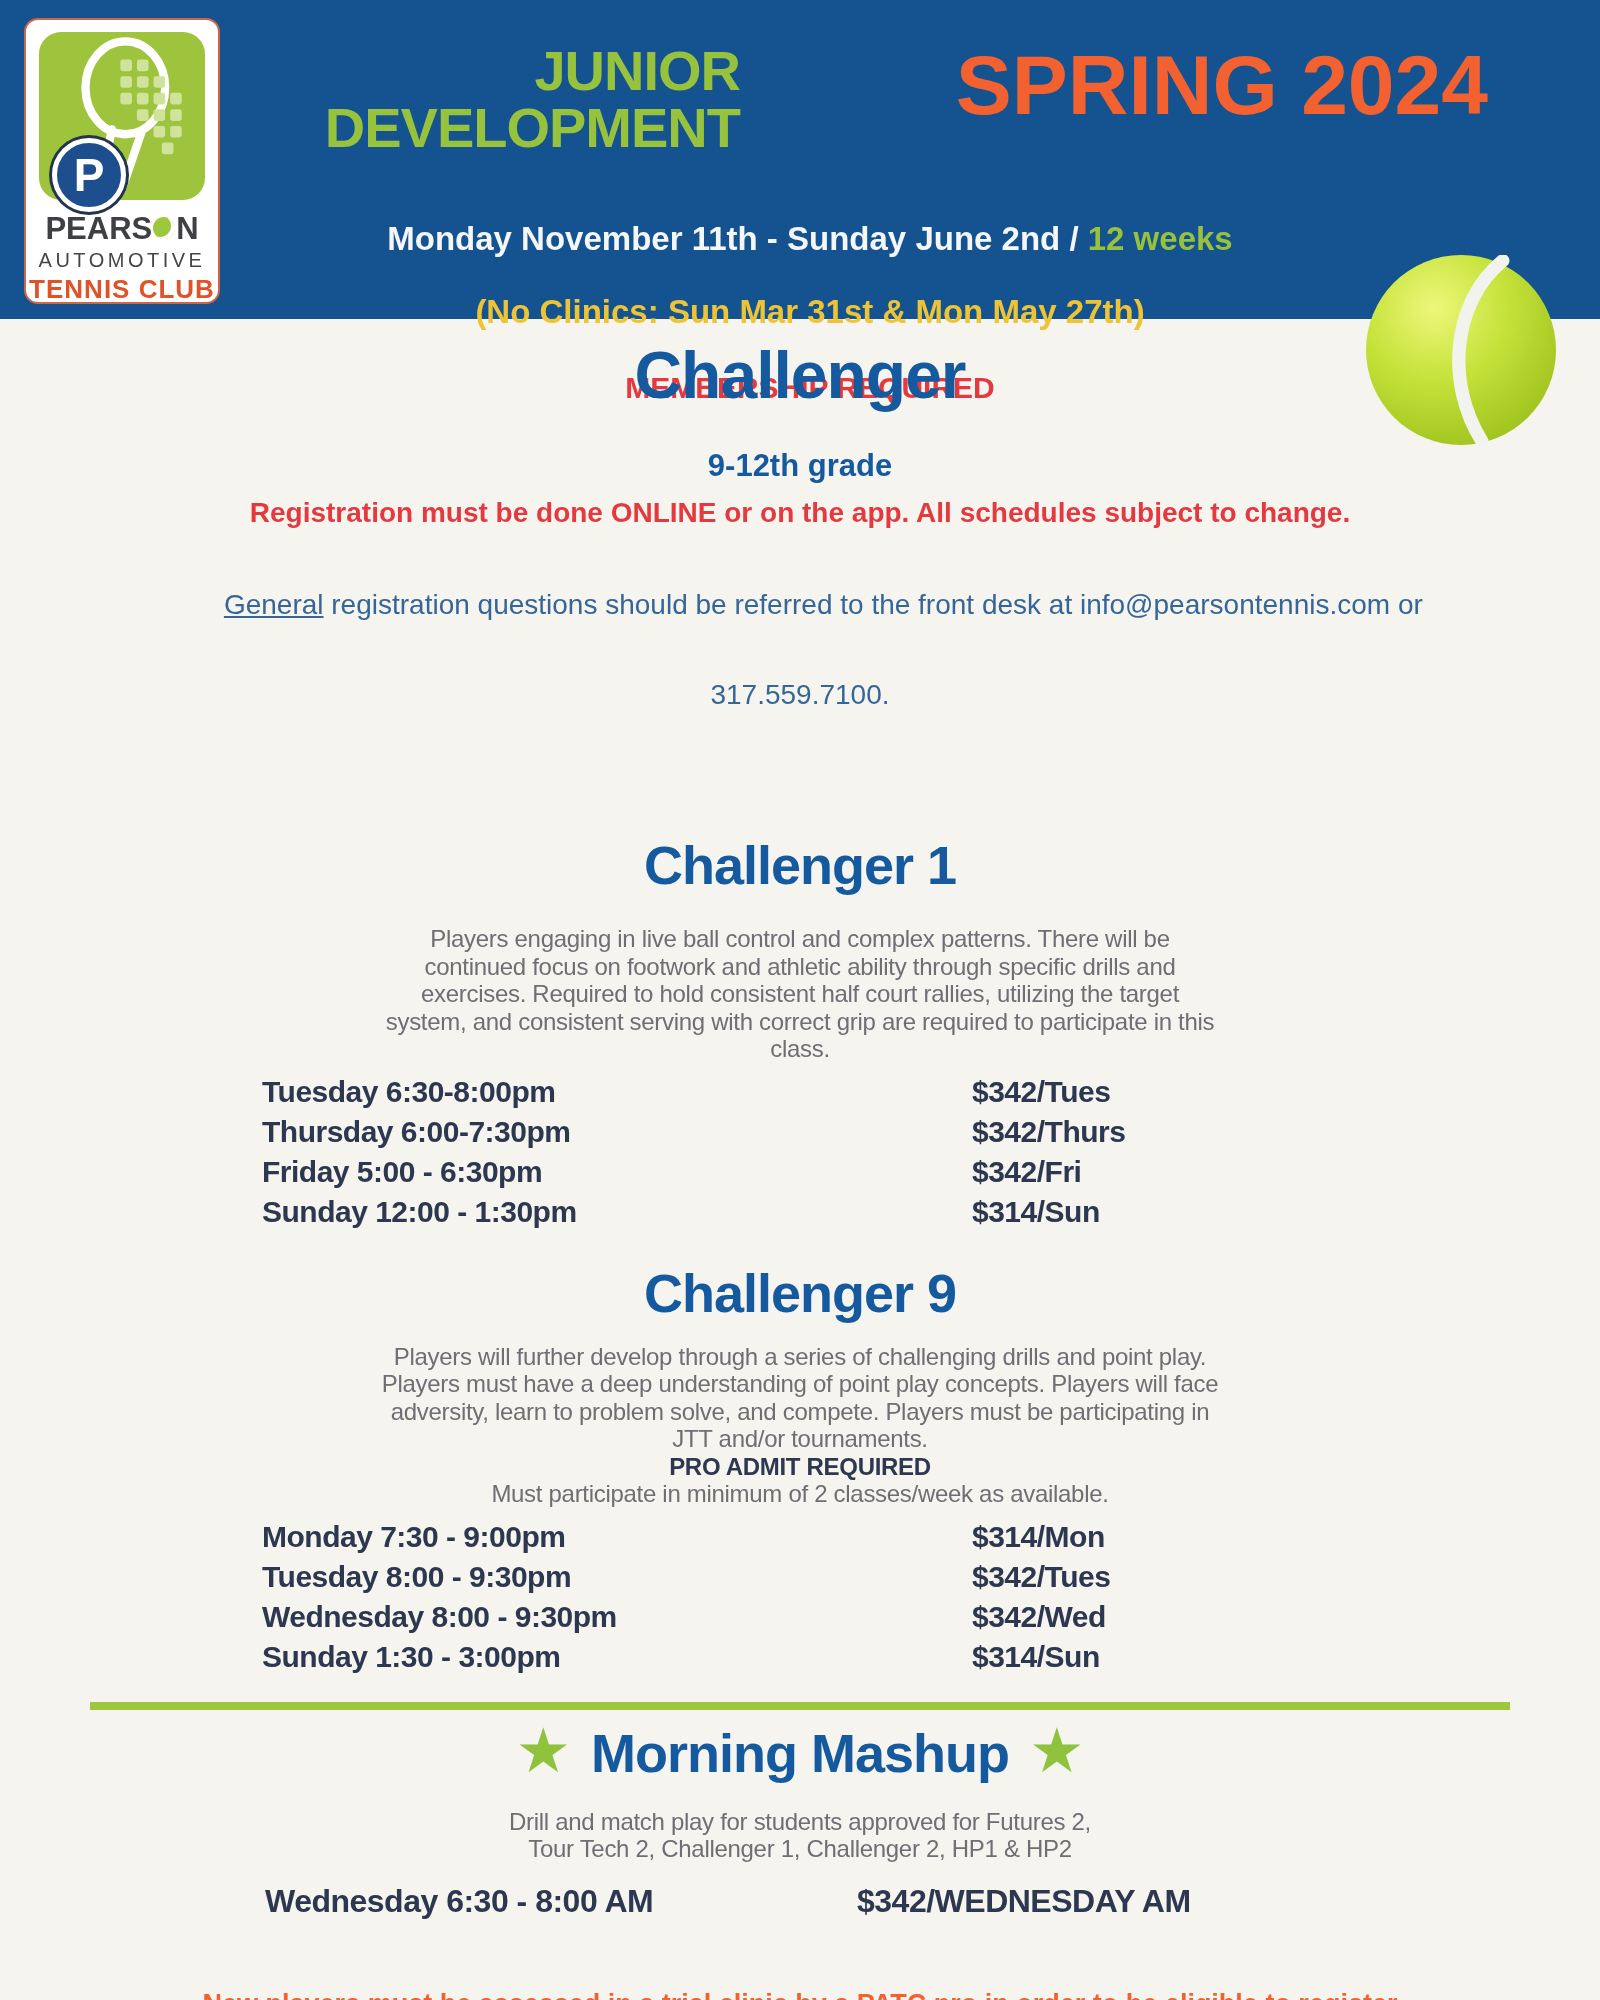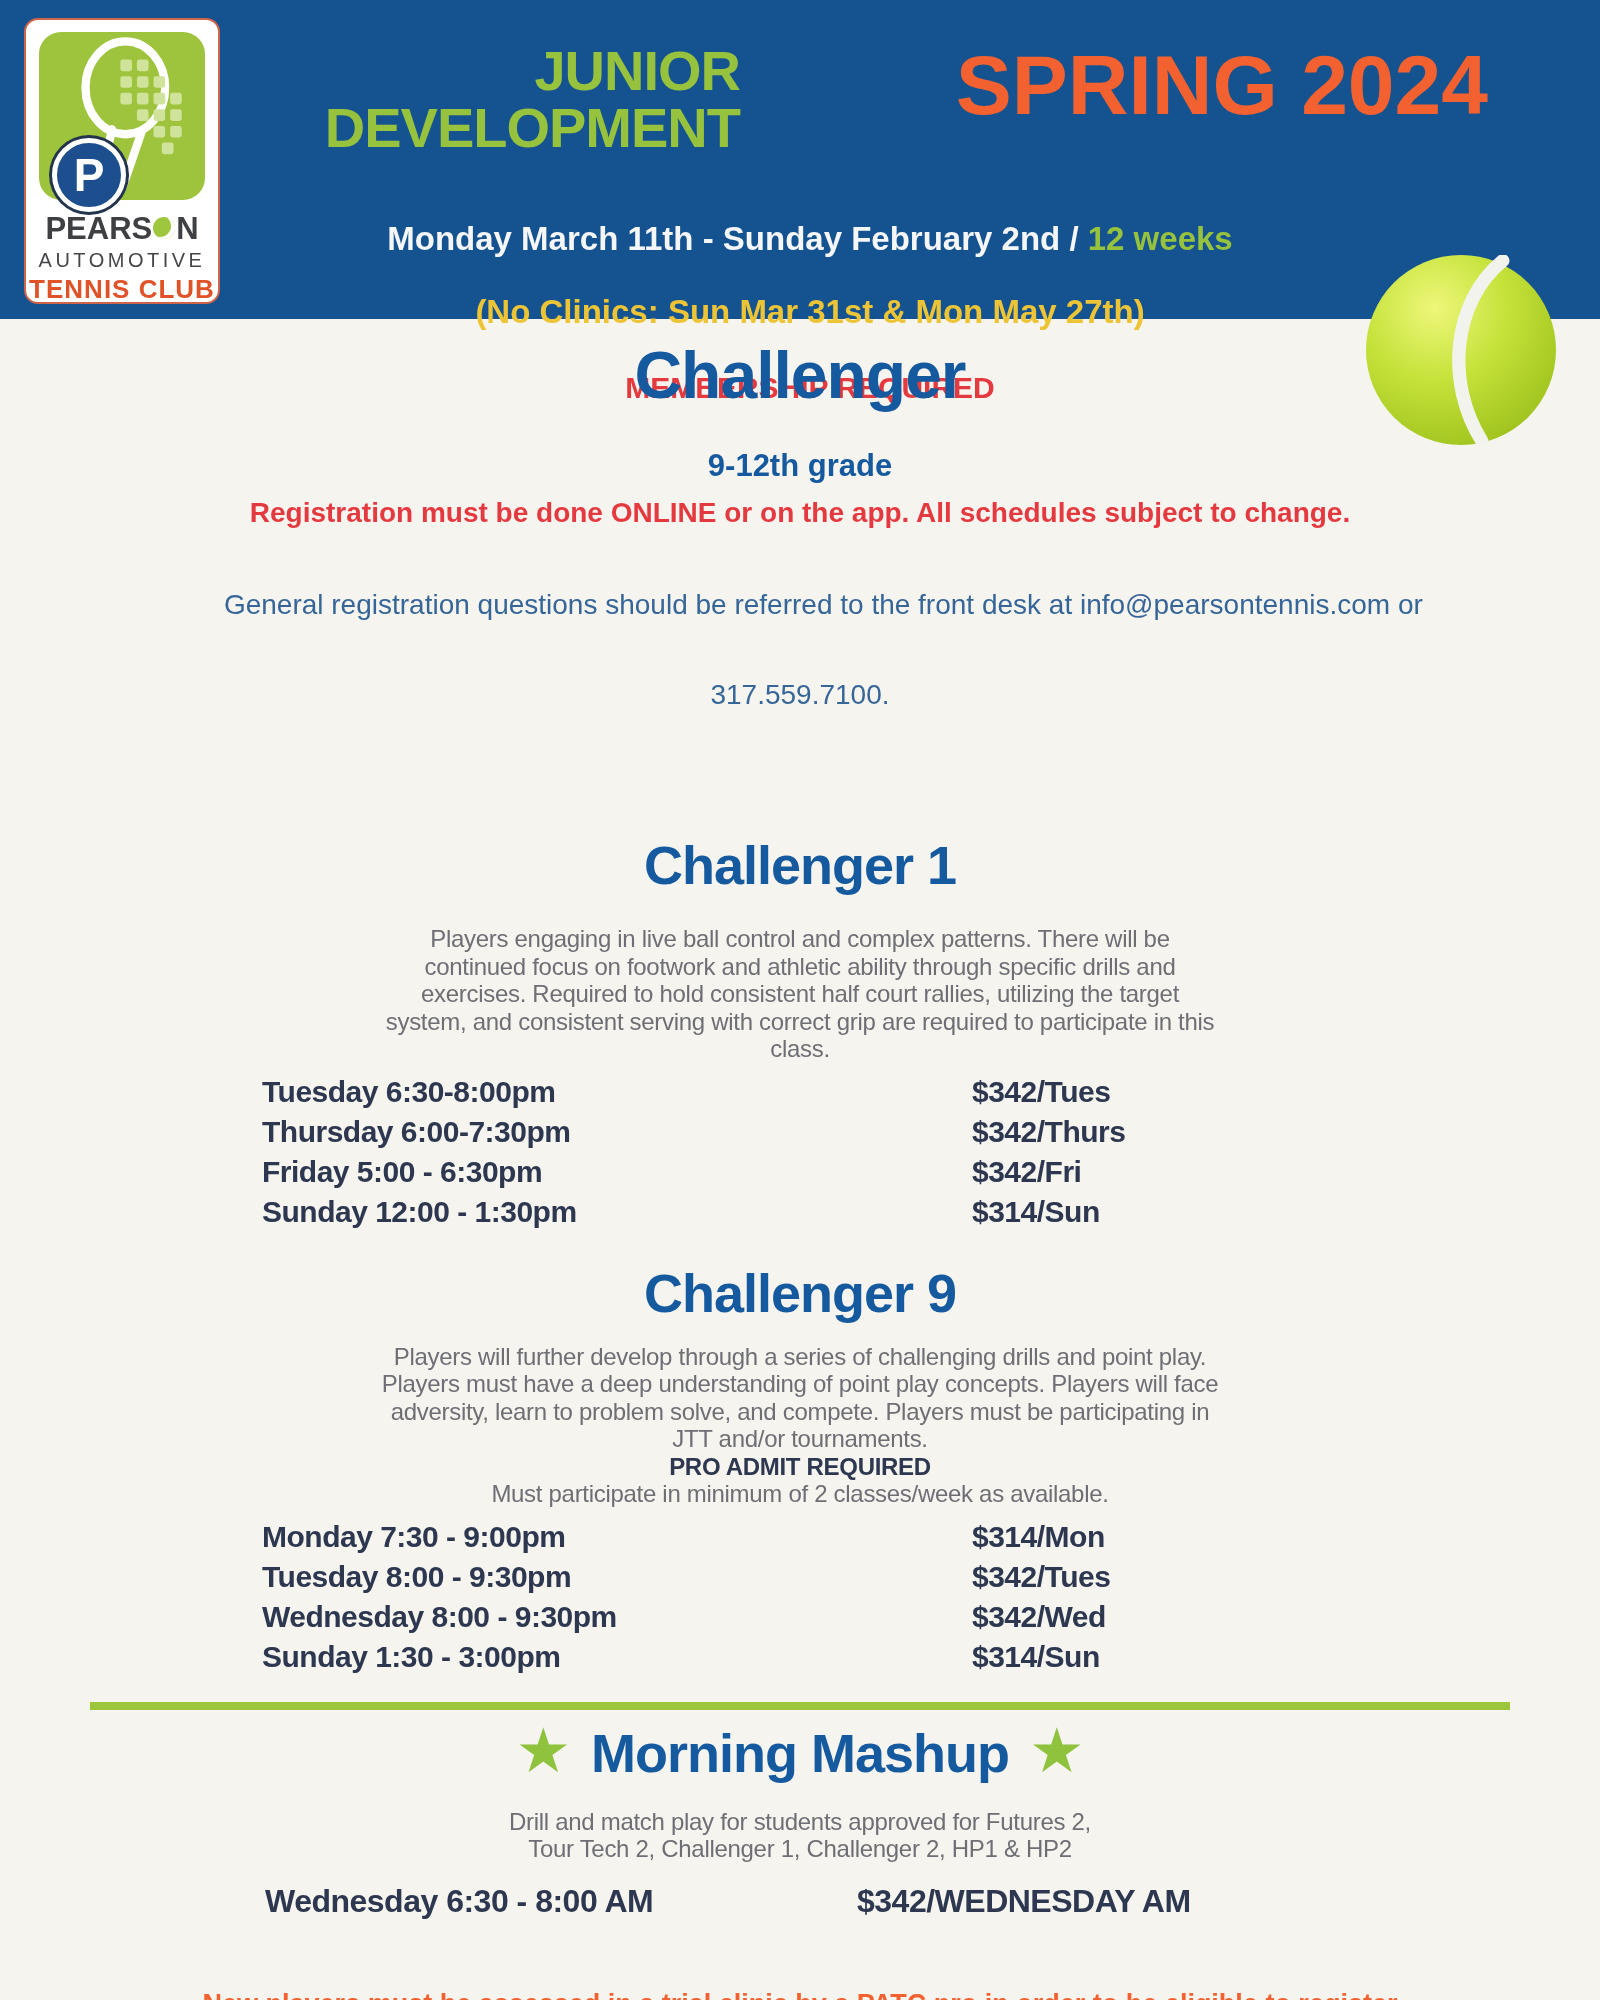--- a/index.html
+++ b/index.html
@@ -46,21 +46,21 @@
   .ball{position:absolute;left:1366px;top:255px;width:190px;height:190px;z-index:2}
 
   
   .main{position:absolute;left:0;top:319px;width:1600px;text-align:center}
   .big-title{margin-top:20px;font-size:66px;line-height:72px;font-weight:800;
     color:var(--heading-blue);letter-spacing:-1px}
   .grade{margin-top:38px;font-size:31px;line-height:34px;font-weight:700;color:var(--heading-blue)}
   .notice-red{margin-top:14px;font-size:28px;line-height:32px;font-weight:700;color:var(--red)}
   .general{margin-top:8px;font-size:28px;line-height:45px;font-weight:300;
     color:var(--steel-blue);white-space:pre-wrap}
-  .general .u{}
+  .general .u{text-decoration:underline}
   .section-title{margin-top:28px;font-size:54px;line-height:60px;font-weight:800;
     color:var(--heading-blue);letter-spacing:-1px}
   .para{font-size:24px;line-height:27.5px;color:var(--body-gray);letter-spacing:-0.3px}
   .para div{white-space:nowrap}
   .c1-para{margin-top:30px}
   .c2-para{margin-top:20px}
   .pro-admit{font-size:24px;line-height:27.5px;font-weight:700;color:var(--navy)}
 
   .sched{margin-top:12px;text-align:left}
   .sched-row{position:relative;height:40px}
@@ -92,21 +92,21 @@
 
 <div class="page">
 
   <div class="header">
     <div class="header-title">
       <div>JUNIOR</div>
       <div>DEVELOPMENT</div>
     </div>
     <div class="header-season">SPRING 2024</div>
     <div class="header-sub">
-      <div class="date-line"><span>Monday March 11th - Sunday February 2nd / </span><span class="weeks">12 weeks</span></div>
+      <div class="date-line"><span>Monday November 11th - Sunday June 2nd / </span><span class="weeks">12 weeks</span></div>
       <div class="clinics-line">(No Clinics: Sun Mar 31st &amp; Mon May 27th)</div>
       <div class="membership-line">MEMBERSHIP REQUIRED</div>
     </div>
   </div>
 
   <div class="logo-card">
     <div class="logo-green">
       <svg width="166" height="168" viewBox="0 0 100 100">
         <ellipse cx="52" cy="33" rx="24" ry="28" fill="none" stroke="#ffffff" stroke-width="5"></ellipse>
         <g fill="#cfe39b">

